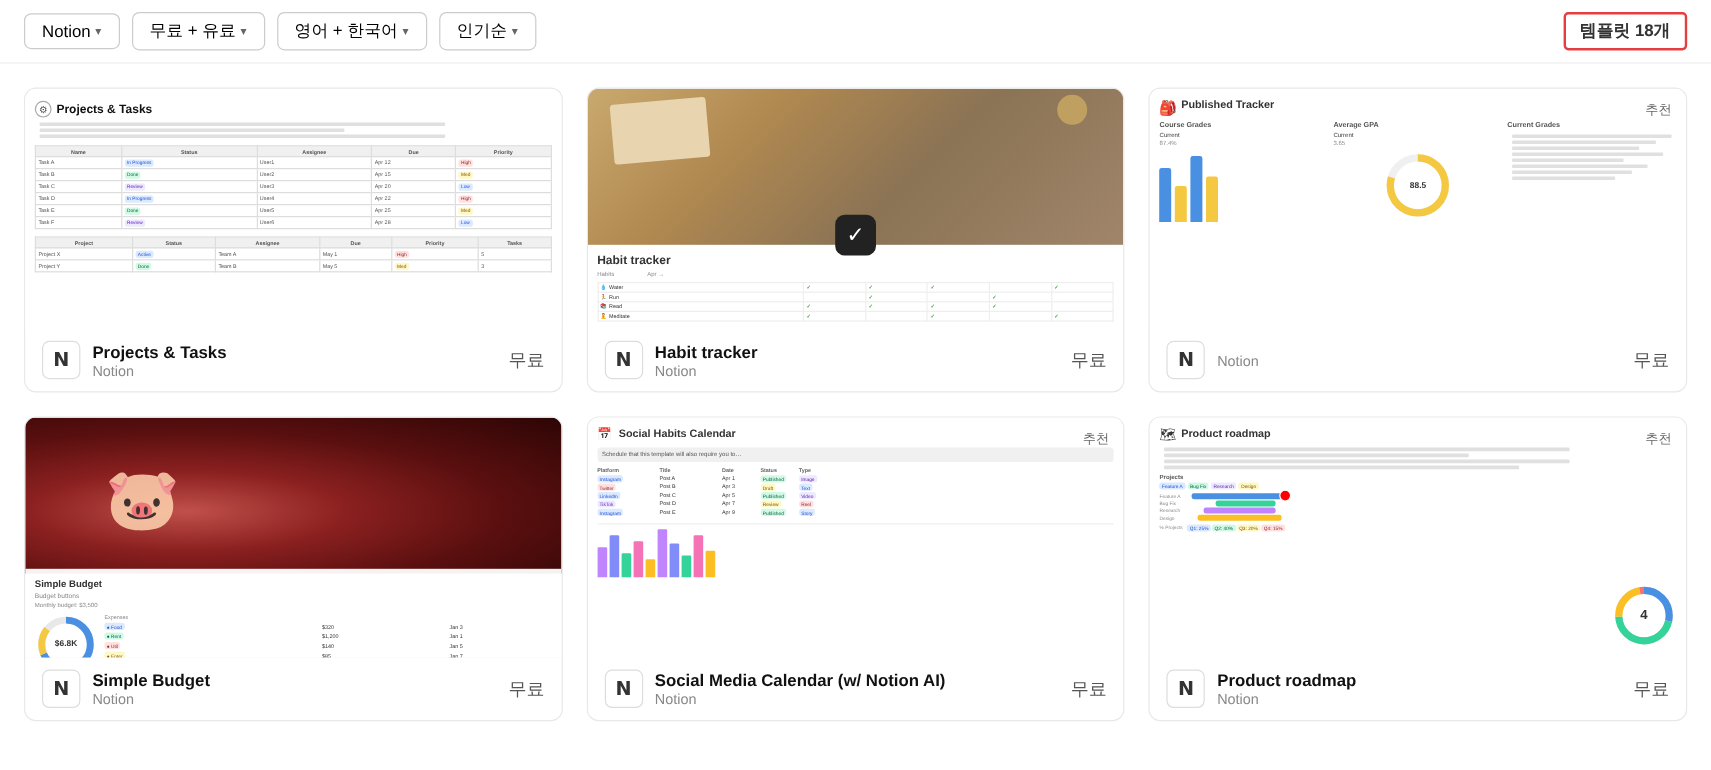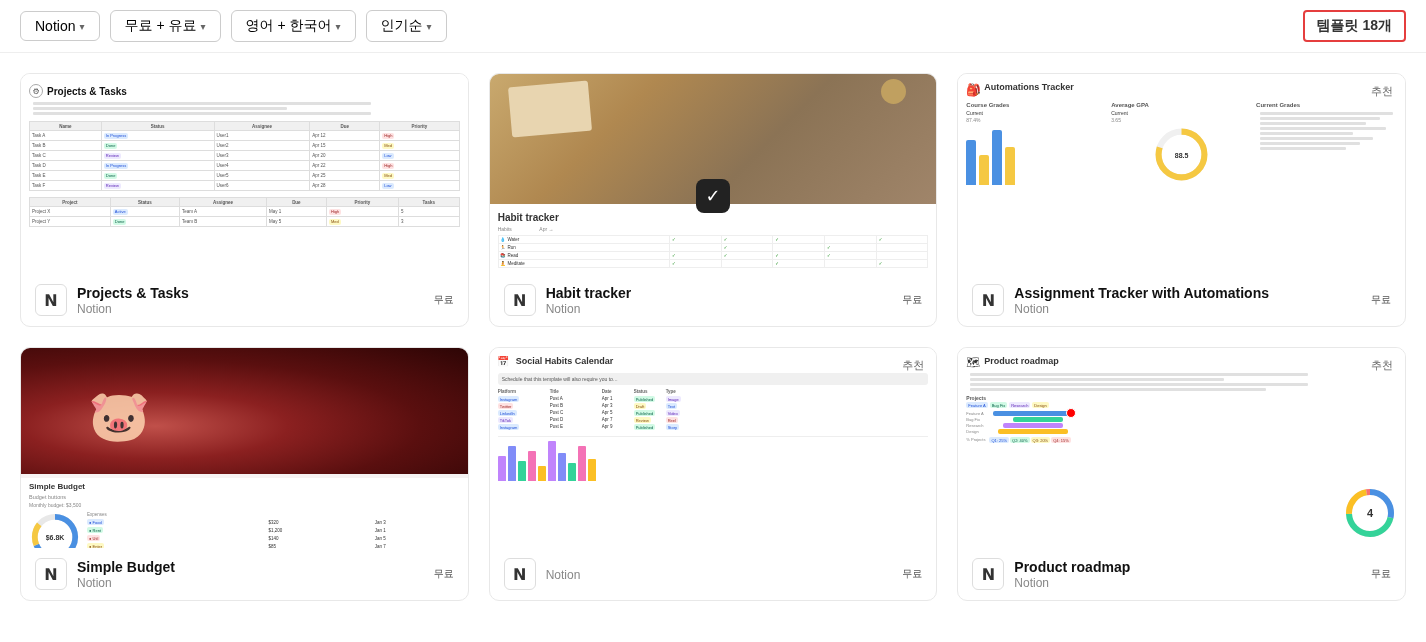--- a/index.html
+++ b/index.html
@@ -193,21 +193,21 @@
       border-radius: 6px;
       display: flex; align-items: center; justify-content: center;
       font-size: 16px;
       font-weight: 900;
       flex-shrink: 0;
       background: #fff;
     }
     .card-info { flex: 1; }
     .card-name { font-size: 14px; font-weight: 600; color: #111; }
     .card-author { font-size: 12px; color: #888; margin-top: 1px; }
-    .card-price { font-size: 10px; color: #555; font-weight: 500; margin-left: auto; flex-shrink: 0; }
+    .card-price { font-size: 15px; color: #555; font-weight: 500; margin-left: auto; flex-shrink: 0; }
 
     
     .habit-inner {
       padding: 8px;
       background: #fff;
     }
     .habit-inner-title { font-size: 10px; font-weight: 700; margin-bottom: 3px; }
     .habit-mini-table { font-size: 4.5px; width: 100%; border-collapse: collapse; }
     .habit-mini-table td { padding: 1px 2px; border: 0.5px solid #eee; }
 
@@ -409,21 +409,21 @@
       </div>
       <div class="card-price">무료</div>
     </div>
   </div>
 
   <div class="card">
     <div class="card-thumbnail thumb-assignment" style="position:relative;">
       <div class="badge-추천">추천</div>
       <div style="display:flex;align-items:center;gap:4px;margin-bottom:4px;">
         <div style="width:14px;height:14px;font-size:12px;">🎒</div>
-        <div class="at-title">Automations Tracker</div>
+        <div class="at-title">Published Tracker</div>
       </div>
       <div class="at-grid">
         <div>
           <div class="at-section-label">Course Grades</div>
           <div style="font-size:5px;color:#333;margin-bottom:1px;">Current</div>
           <div style="font-size:5px;color:#888;">87.4%</div>
           <div class="at-bar-container">
             <div class="at-bar" style="height:45px;background:#4a90e2;"></div>
             <div class="at-bar" style="height:30px;background:#f5c842;"></div>
             <div class="at-bar" style="height:55px;background:#4a90e2;"></div>
@@ -453,21 +453,20 @@
             <div class="thumb-line" style="width:85%;height:3px;"></div>
             <div class="thumb-line" style="width:75%;height:3px;"></div>
             <div class="thumb-line" style="width:65%;height:3px;"></div>
           </div>
         </div>
       </div>
     </div>
     <div class="card-footer">
       <div class="notion-logo">𝗡</div>
       <div class="card-info">
-        <div class="card-name">Assignment Tracker with Automations</div>
         <div class="card-author">Notion</div>
       </div>
       <div class="card-price">무료</div>
     </div>
   </div>
 
   <div class="card">
     <div class="card-thumbnail" style="position:relative;">
       <div class="thumb-budget-photo" style="height:130px;"></div>
       <div style="position:absolute;bottom:0;left:0;right:0;background:rgba(255,255,255,0.95);padding:8px 8px 8px 8px;height:74px;">
@@ -591,20 +590,21 @@
         <div style="width:8px;background:#c084fc;border-radius:1px 1px 0 0;height:40px;"></div>
         <div style="width:8px;background:#818cf8;border-radius:1px 1px 0 0;height:28px;"></div>
         <div style="width:8px;background:#34d399;border-radius:1px 1px 0 0;height:18px;"></div>
         <div style="width:8px;background:#f472b6;border-radius:1px 1px 0 0;height:35px;"></div>
         <div style="width:8px;background:#fbbf24;border-radius:1px 1px 0 0;height:22px;"></div>
       </div>
     </div>
     <div class="card-footer">
       <div class="notion-logo">𝗡</div>
       <div class="card-info">
+        <div class="card-name">Social Media Calendar (w/ Notion AI)</div>
         <div class="card-author">Notion</div>
       </div>
       <div class="card-price">무료</div>
     </div>
   </div>
 
   <div class="card">
     <div class="card-thumbnail thumb-roadmap" style="position:relative;height:200px;overflow:hidden;">
       <div class="badge-추천">추천</div>
       <div style="display:flex;align-items:center;gap:4px;margin-bottom:3px;">

